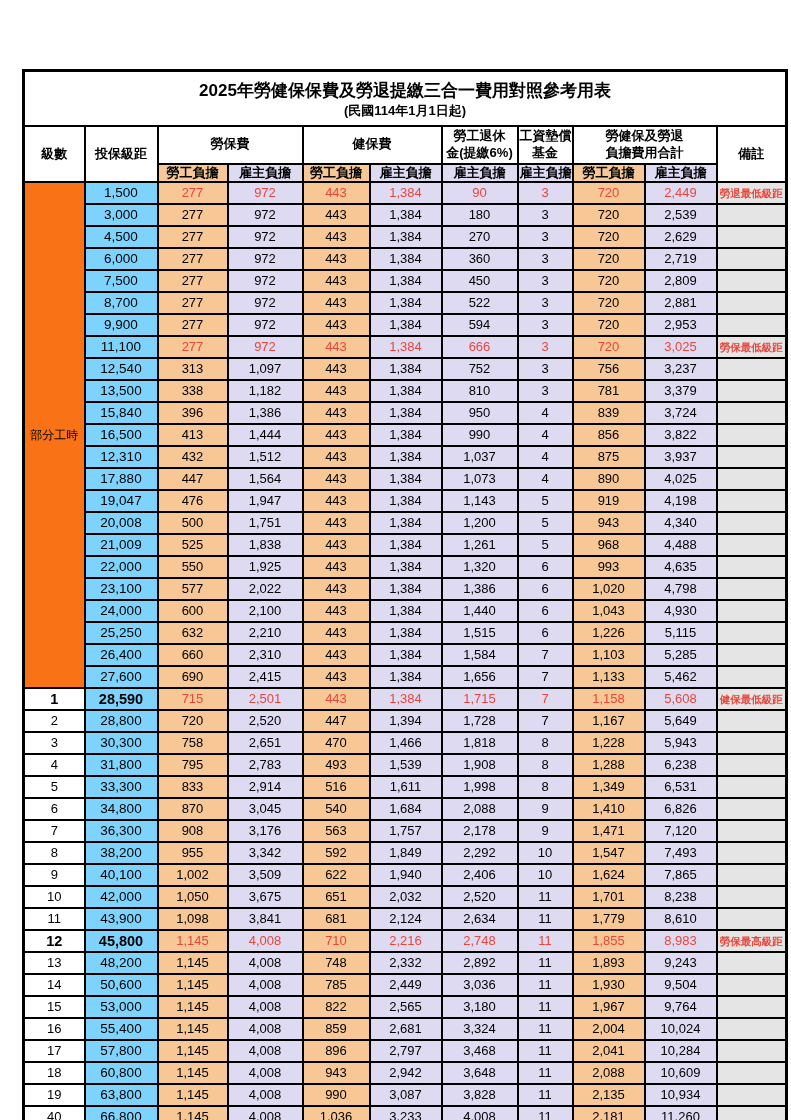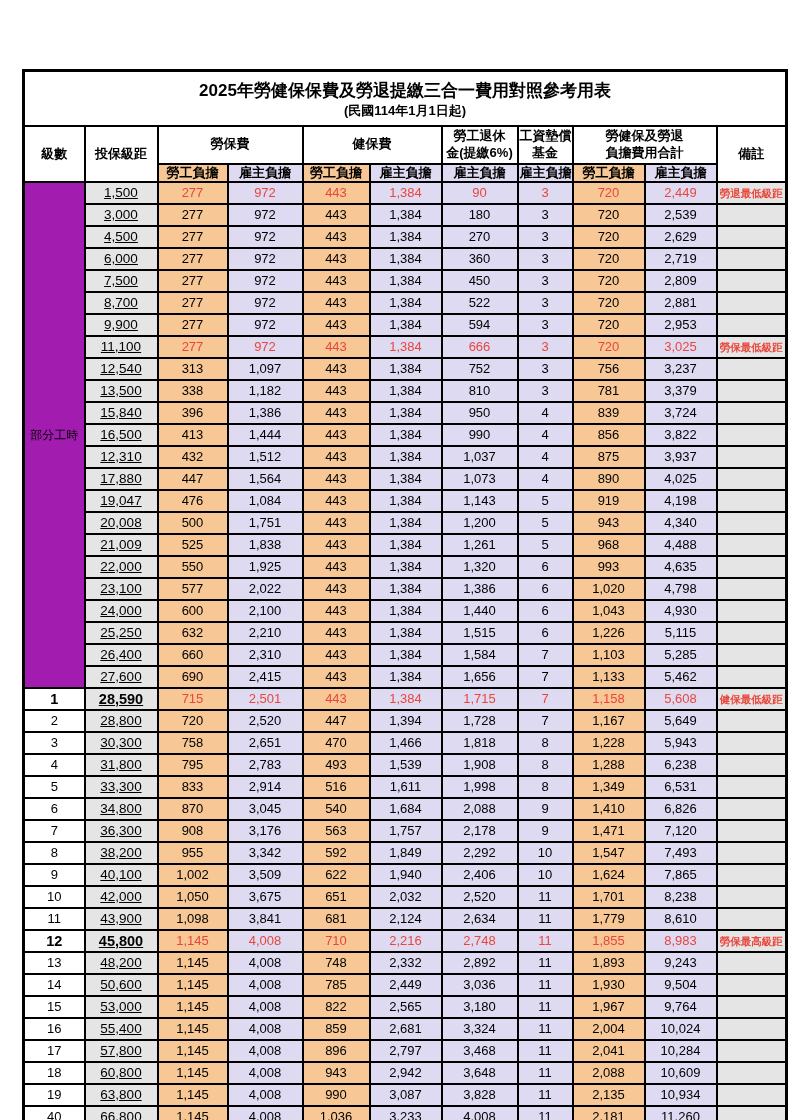--- a/index.html
+++ b/index.html
@@ -33,22 +33,22 @@
   .title-cell{height:55px;background:#fff;}
   .title-line1{font-size:17px;font-weight:bold;line-height:1.55;}
   .title-line2{font-size:13px;font-weight:bold;line-height:1.15;}
   .hdr{font-size:13px;font-weight:bold;background:#fff;line-height:1.25;}
   .hdr-two{height:38px;}
   .hdr-sub{height:17px;font-family:Liberation Serif, serif;}
   .fill-emp{background:var(--emp);}
   .fill-er{background:var(--er);}
   tbody td{height:22px;font-size:13px;line-height:1;}
   td.level{font-size:13px;background:#fff;}
-  td.part-time{font-size:12px;background:#a21caf;letter-spacing:0;}
-  td.bracket{font-size:13.5px;background:#e5e5e5;text-decoration:underline;}
+  td.part-time{font-size:12px;background:#f97316;letter-spacing:0;}
+  td.bracket{font-size:13.5px;background:#7dd3fc;}
   td.remark{font-size:10.5px;color:var(--red);font-weight:bold;background:#e5e5e5;padding:0;}
   tr.hl td.v{color:var(--red);}
   tr.bold-row td.level, tr.bold-row td.bracket{font-weight:bold;font-size:14.5px;}
 </style>
 </head>
 <body>
 
 <div class="sheet">
   <table>
     <colgroup>
@@ -268,21 +268,21 @@
           <td class="v fill-er">1,384</td>
           <td class="v fill-er">1,073</td>
           <td class="v fill-er">4</td>
           <td class="v fill-emp">890</td>
           <td class="v fill-er">4,025</td>
           <td class="remark"></td>
         </tr>
         <tr>
           <td class="bracket">19,047</td>
           <td class="v fill-emp">476</td>
-          <td class="v fill-er">1,084</td>
+          <td class="v fill-er">1,947</td>
           <td class="v fill-emp">443</td>
           <td class="v fill-er">1,384</td>
           <td class="v fill-er">1,143</td>
           <td class="v fill-er">5</td>
           <td class="v fill-emp">919</td>
           <td class="v fill-er">4,198</td>
           <td class="remark"></td>
         </tr>
         <tr>
           <td class="bracket">20,008</td>

